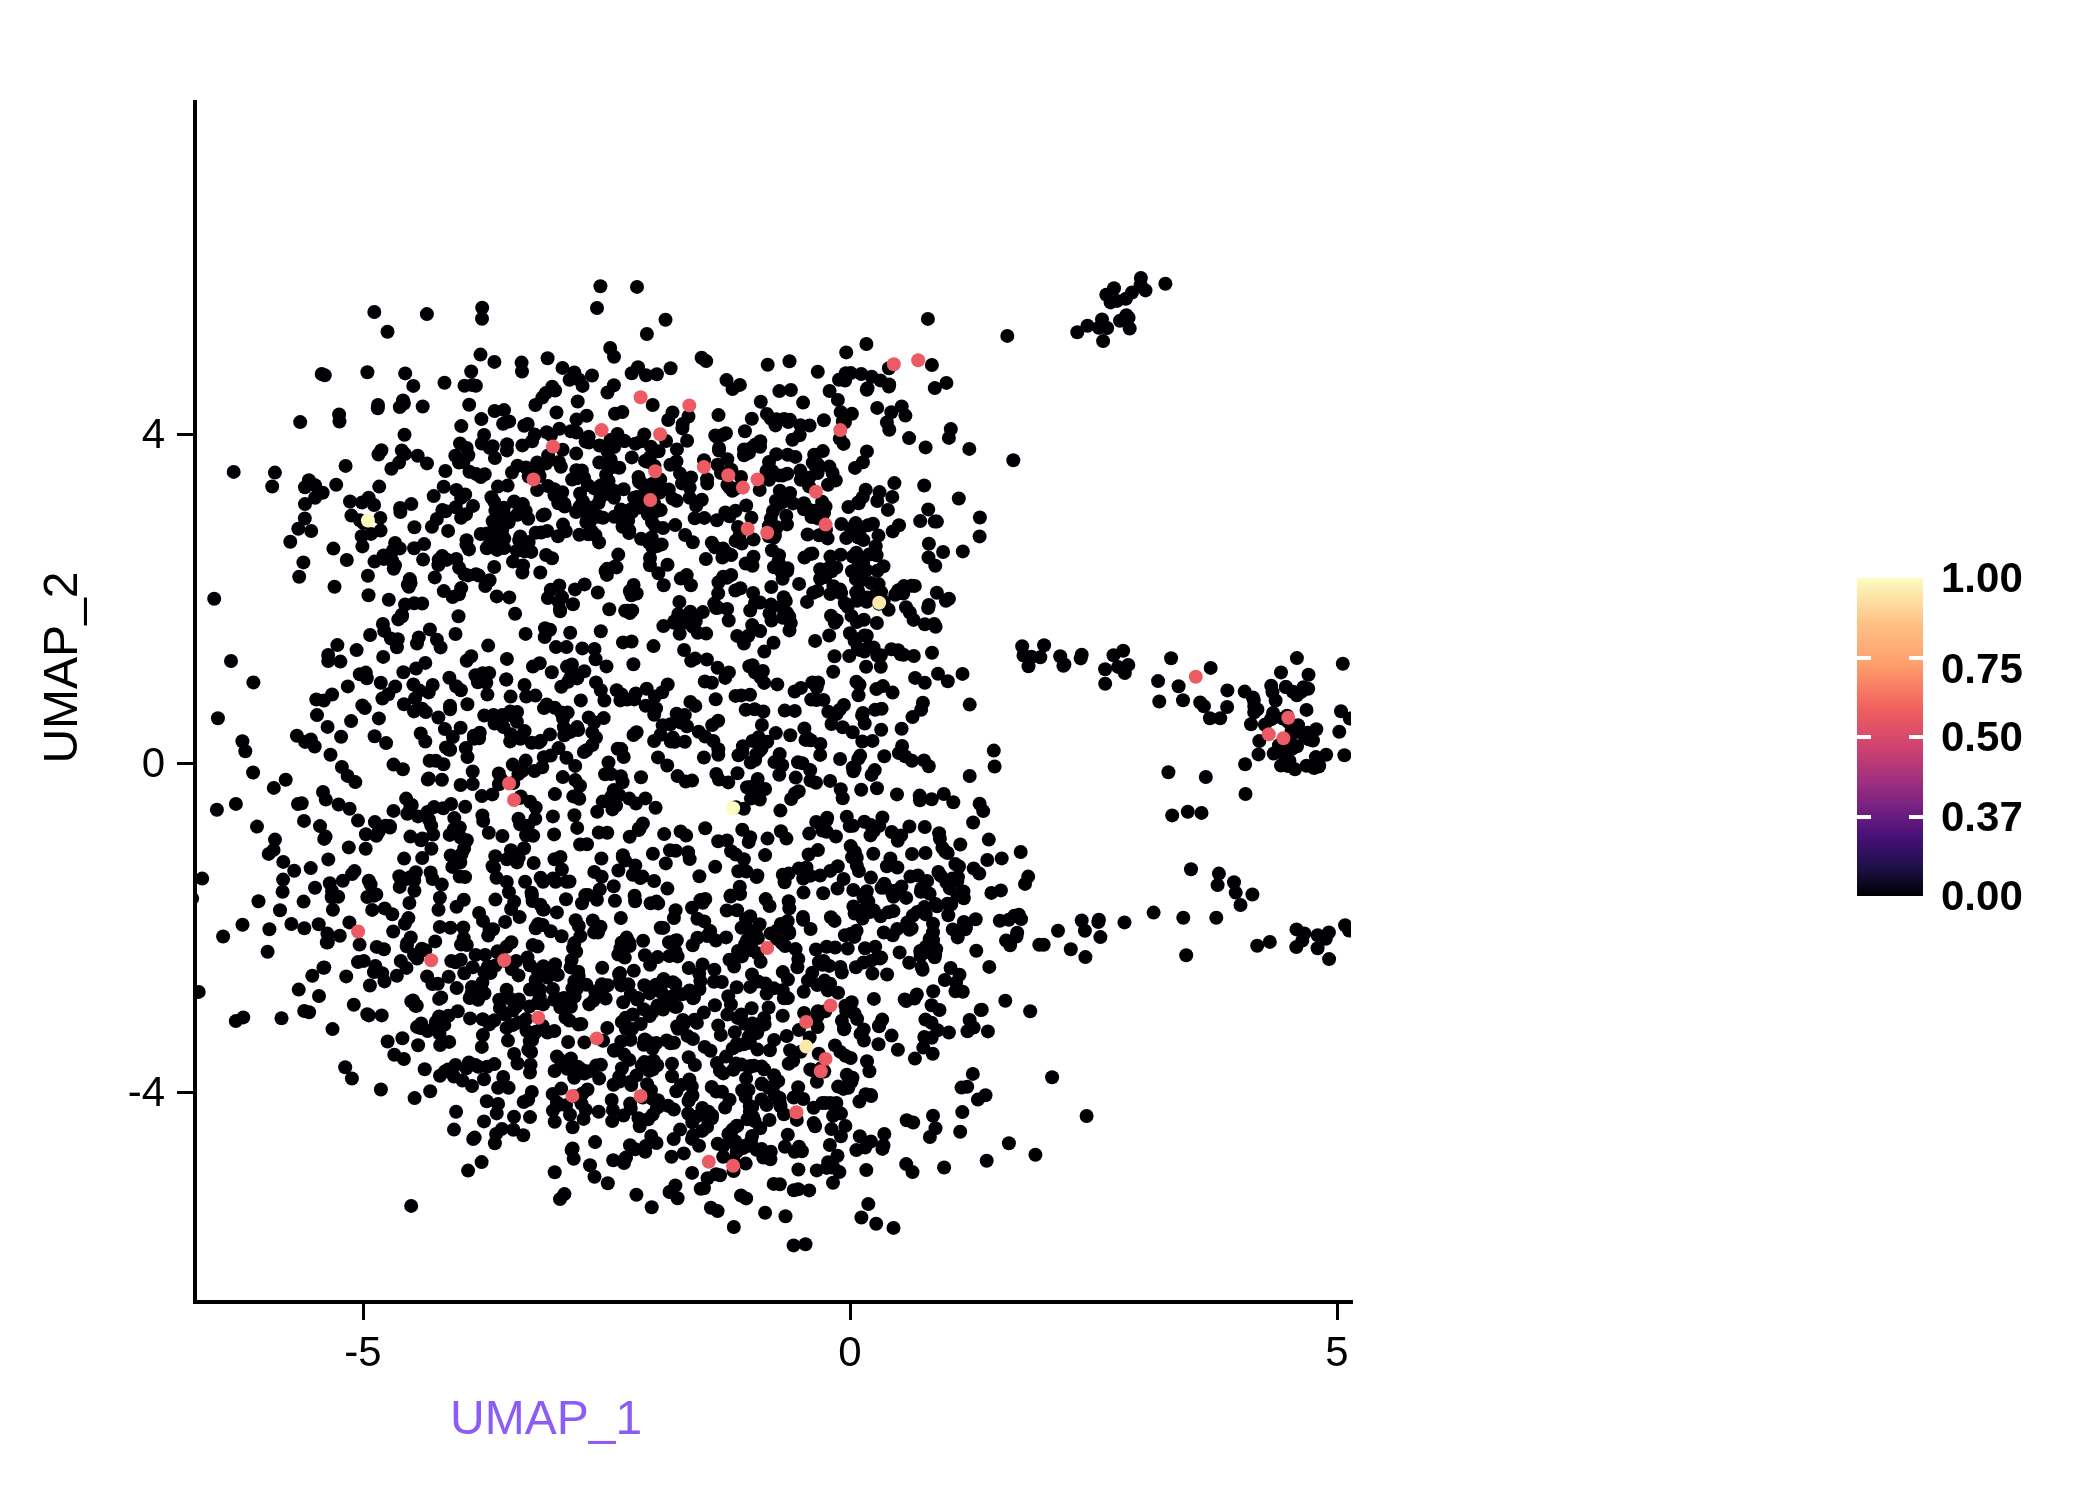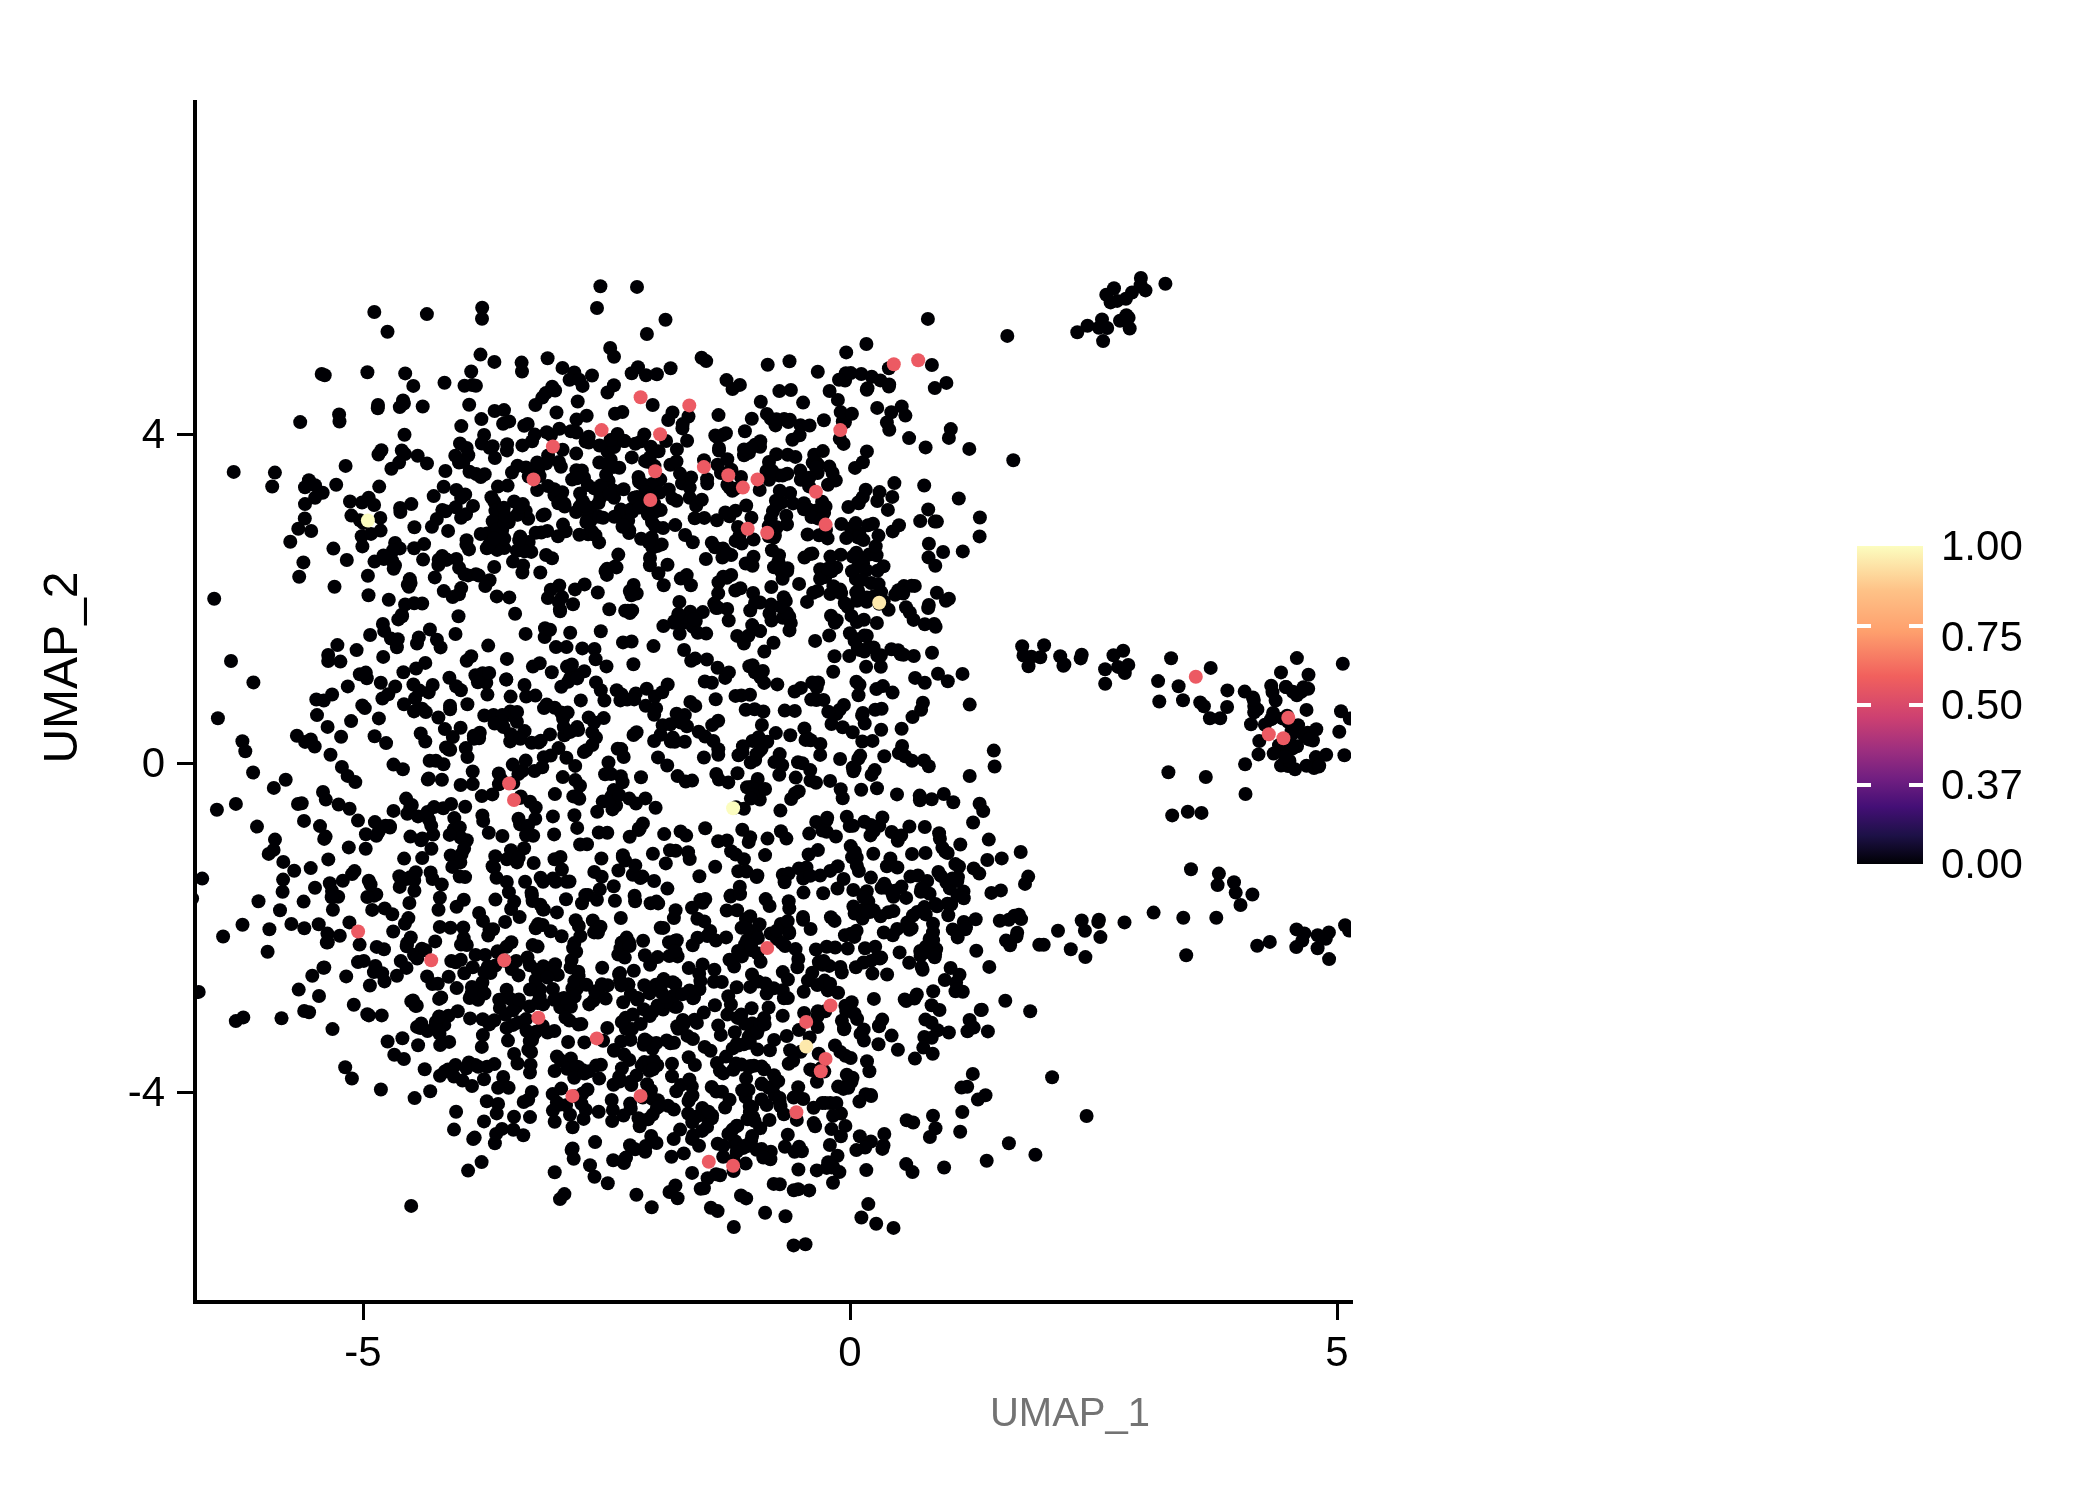--- a/index.html
+++ b/index.html
@@ -106,30 +106,31 @@
     font-size: 48px;
     color: #000000;
     transform: rotate(-90deg);
     transform-origin: center center;
   }
   #x-axis-title {
     position: absolute;
     left: 450px;
     top: 1390px;
     width: 700px;
-    text-align: right;
-    font-size: 40px;
-    color: #737373;
+    text-align: left;
+    font-size: 48px;
+    color: #8b5cf6;
   }
   #legend {
     position: absolute;
     left: 1845px;
-    top: 528px;
+    top: 560px;
     width: 230px;
     height: 360px;
+    font-weight: bold;
   }
   #legend-bar {
     position: absolute;
     left: 12px;
     top: 18px;
     width: 66px;
     height: 318px;
     background: linear-gradient(to bottom,
       #fcfdbf 0%,
       #fec287 14%,

